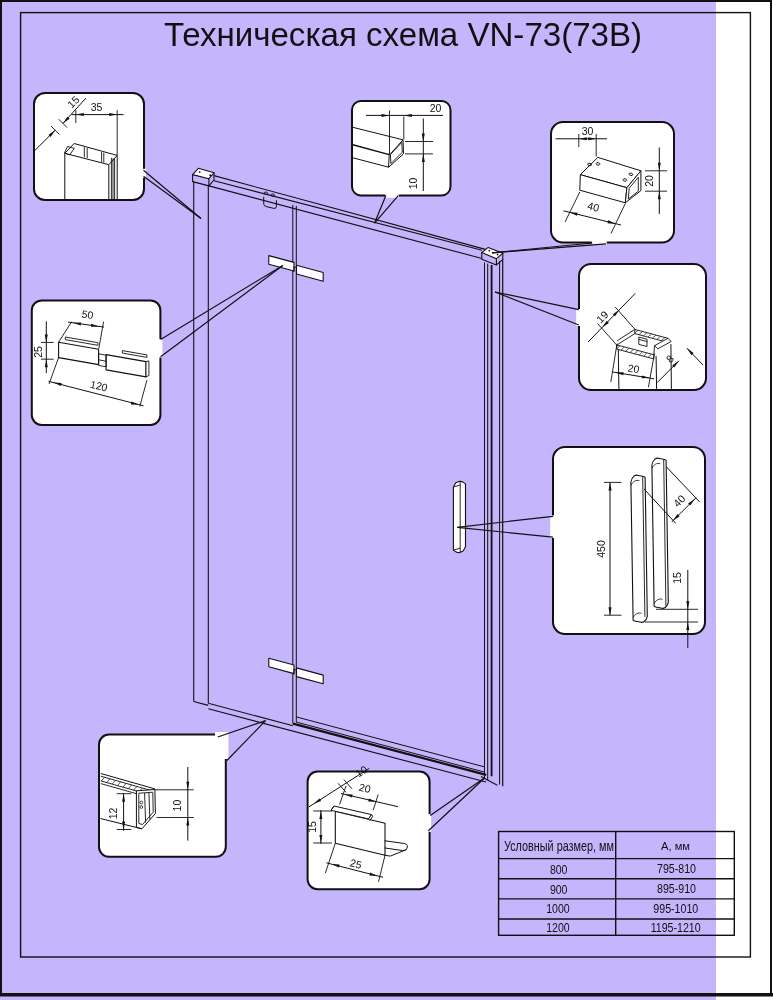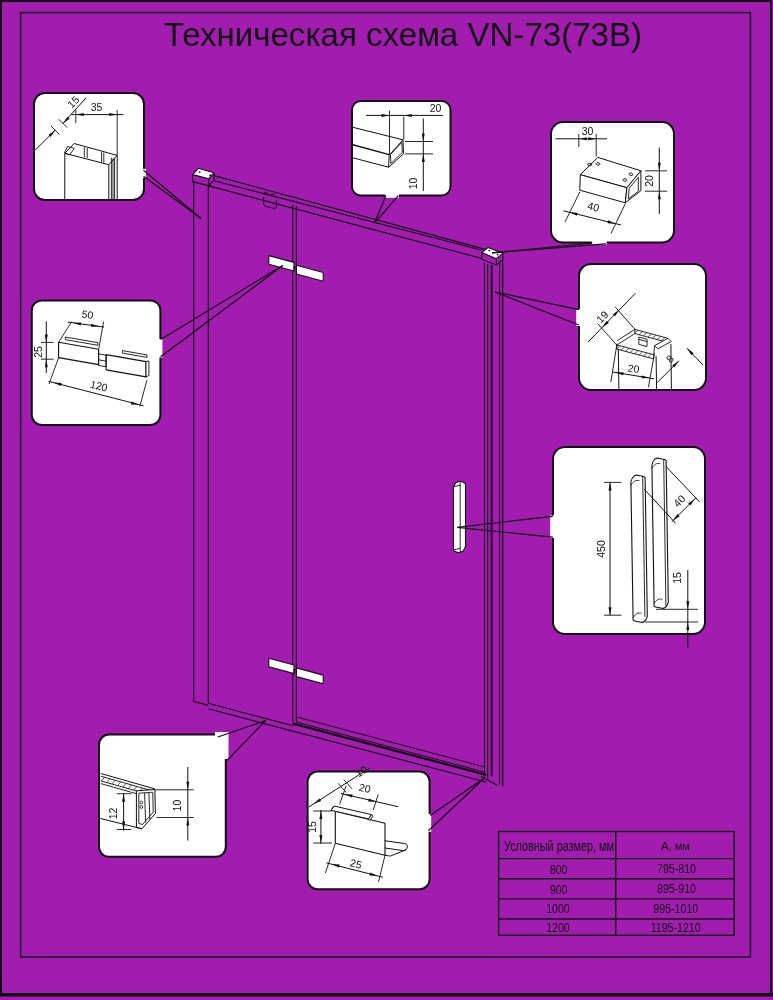--- a/index.html
+++ b/index.html
@@ -1,16 +1,16 @@
 <!DOCTYPE html>
 <html><head>
 <meta charset="utf-8">
 <style>
 html,body{margin:0;padding:0;background:#fff;}
-#page{width:773px;height:1000px;position:relative;background:#a21caf;}
+#page{width:716px;height:1000px;position:relative;background:#c4b5fd;}
 </style>
 </head>
 <body>
 <div id="page">
 <svg width="773" height="1000" viewBox="0 0 773 1000">
 
 <rect x="1" y="1" width="770" height="993" fill="none" stroke="#111" stroke-width="2"></rect>
 <line x1="0" y1="994.8" x2="773" y2="994.8" stroke="#111" stroke-width="3.6"></line>
 
 <rect x="20.6" y="12.6" width="729.8" height="944.4" fill="none" stroke="#111" stroke-width="1.4"></rect>

